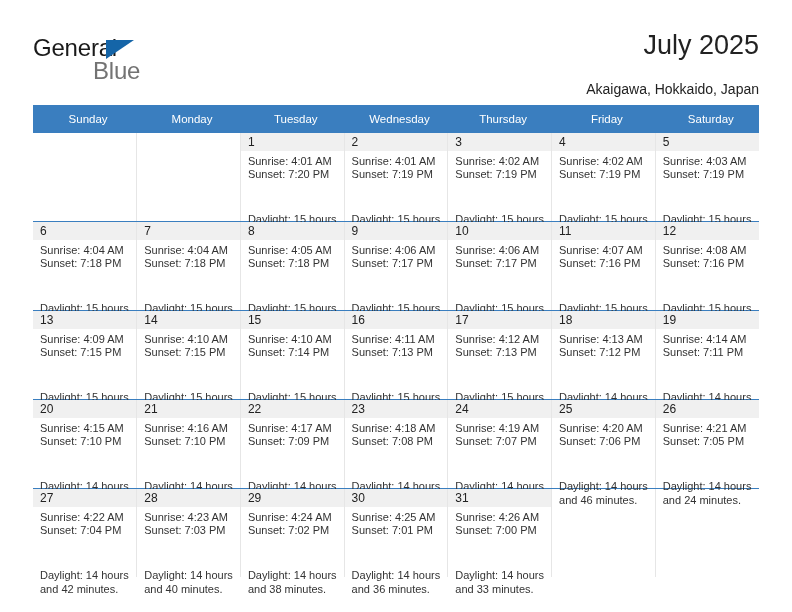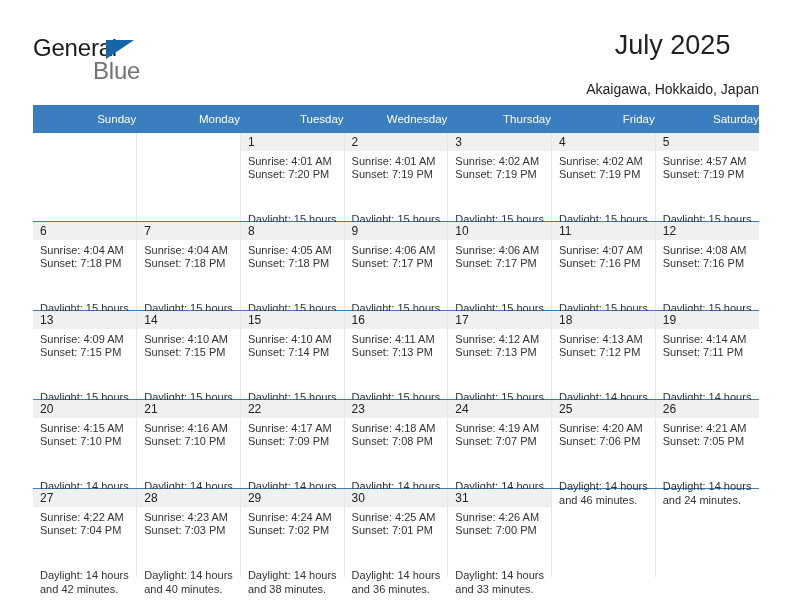--- a/index.html
+++ b/index.html
@@ -67,21 +67,20 @@
     position: absolute;
     right: 0;
     top: 0;
     text-align: right;
   }
   .cal-title {
     font-size: 27px;
     color: #222222;
     line-height: 34px;
     white-space: nowrap;
-    text-align: center;
   }
   .cal-subtitle {
     font-size: 14px;
     color: #222222;
     line-height: 22px;
     margin-top: 16px;
     white-space: nowrap;
   }
 
   
@@ -91,21 +90,21 @@
     top: 105px;
     width: 726px;
     border-collapse: collapse;
     table-layout: fixed;
   }
   .calendar th {
     background: #3a7ebf;
     color: #ffffff;
     font-size: 11.5px;
     font-weight: normal;
-    text-align: right;
+    text-align: center;
     padding: 5px 0 5px 7px;
     height: 18px;
     border-right: 1px solid #3a7ebf;
   }
   .calendar th:last-child { border-right: none; }
 
   .week-row > td {
     vertical-align: top;
     padding: 0;
     border-right: 1px solid #e6e6e6;
@@ -234,21 +233,21 @@
                 <div>Sunrise: 4:02 AM</div>
                 <div>Sunset: 7:19 PM</div>
                 <div class="daylight">Daylight: 15 hours and 16 minutes.</div>
               </div>
             </div>
           </td>
           <td>
             <div class="cell has-day">
               <div class="daynum-band">5</div>
               <div class="cell-body">
-                <div>Sunrise: 4:57 AM</div>
+                <div>Sunrise: 4:03 AM</div>
                 <div>Sunset: 7:19 PM</div>
                 <div class="daylight">Daylight: 15 hours and 15 minutes.</div>
               </div>
             </div>
           </td>
         </tr>
         <tr class="week-row">
           <td>
             <div class="cell has-day">
               <div class="daynum-band">6</div>

